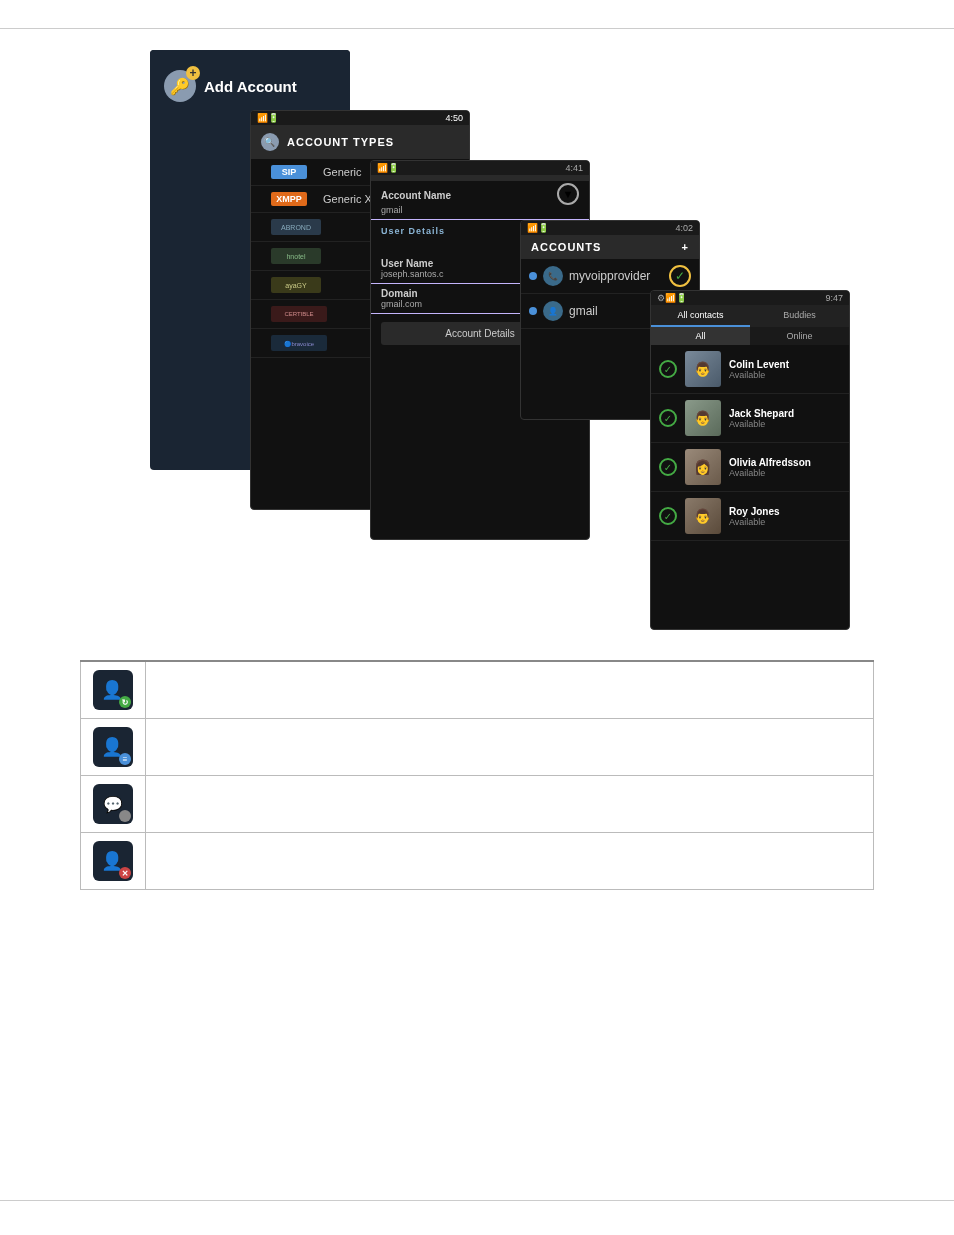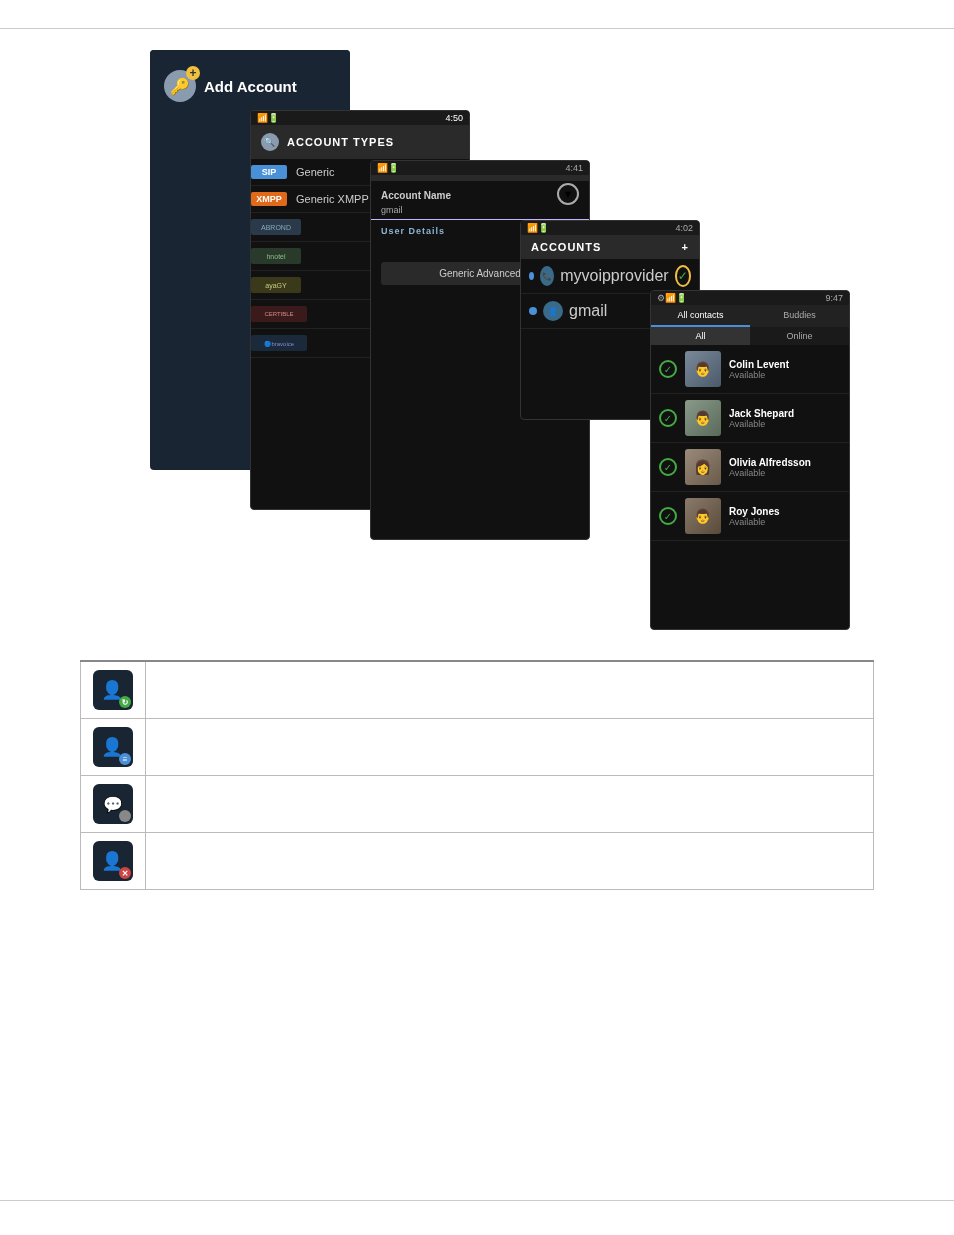--- a/index.html
+++ b/index.html
@@ -125,22 +125,22 @@
     }
     .panel2-title-row span {
       color: #fff;
       font-size: 11px;
       font-weight: bold;
       letter-spacing: 1px;
     }
     .account-type-item {
       display: flex;
       align-items: center;
-      gap: 9px;
-      padding: 6px 0;
+      gap: 16px;
+      padding: 6px 20px;
       border-bottom: 1px solid #222;
     }
     .account-type-item .badge {
       padding: 2px 5px;
       border-radius: 2px;
       font-size: 9px;
       font-weight: bold;
       color: #fff;
       min-width: 36px;
       text-align: center;
@@ -257,21 +257,21 @@
       border-radius: 50%;
       background: #4a90d9;
     }
     .account-icon-circle {
       width: 20px; height: 20px;
       border-radius: 50%;
       background: #3a6a8a;
       display: flex; align-items: center; justify-content: center;
       font-size: 8px; color: #fff;
     }
-    .account-name { color: #ccc; font-size: 16px; flex: 1; }
+    .account-name { color: #ccc; font-size: 12px; flex: 1; }
     .check-badge {
       width: 22px; height: 22px;
       border: 2px solid #f0c040;
       border-radius: 50%;
       display: flex; align-items: center; justify-content: center;
       color: #4a4;
       font-size: 12px;
     }
     .check-badge-green {
       width: 22px; height: 22px;
@@ -497,21 +497,29 @@
     <div class="form-field">
       <div style="display:flex;justify-content:space-between;align-items:center;">
         <span class="form-field-label">Account Name</span>
         <div class="dropdown-icon">▼</div>
       </div>
       <div class="form-field-value">gmail</div>
     </div>
     <div class="form-section">
       <div class="form-section-title">User Details</div>
     </div>
-    <div class="form-advanced-btn">Generic Advanced</div>
+    <div class="form-field">
+      <div class="form-field-label">User Name</div>
+      <div class="form-field-value">joseph.santos.c</div>
+    </div>
+    <div class="form-field">
+      <div class="form-field-label">Domain</div>
+      <div class="form-field-value">gmail.com</div>
+    </div>
+    <div class="form-advanced-btn">Account Details</div>
   </div>
 
   <div class="panel panel4">
     <div class="panel4-statusbar">
       <span>📶🔋</span>
       <span>4:02</span>
     </div>
     <div class="panel4-title-row">
       <span>ACCOUNTS</span>
       <span class="plus-btn">+</span>

